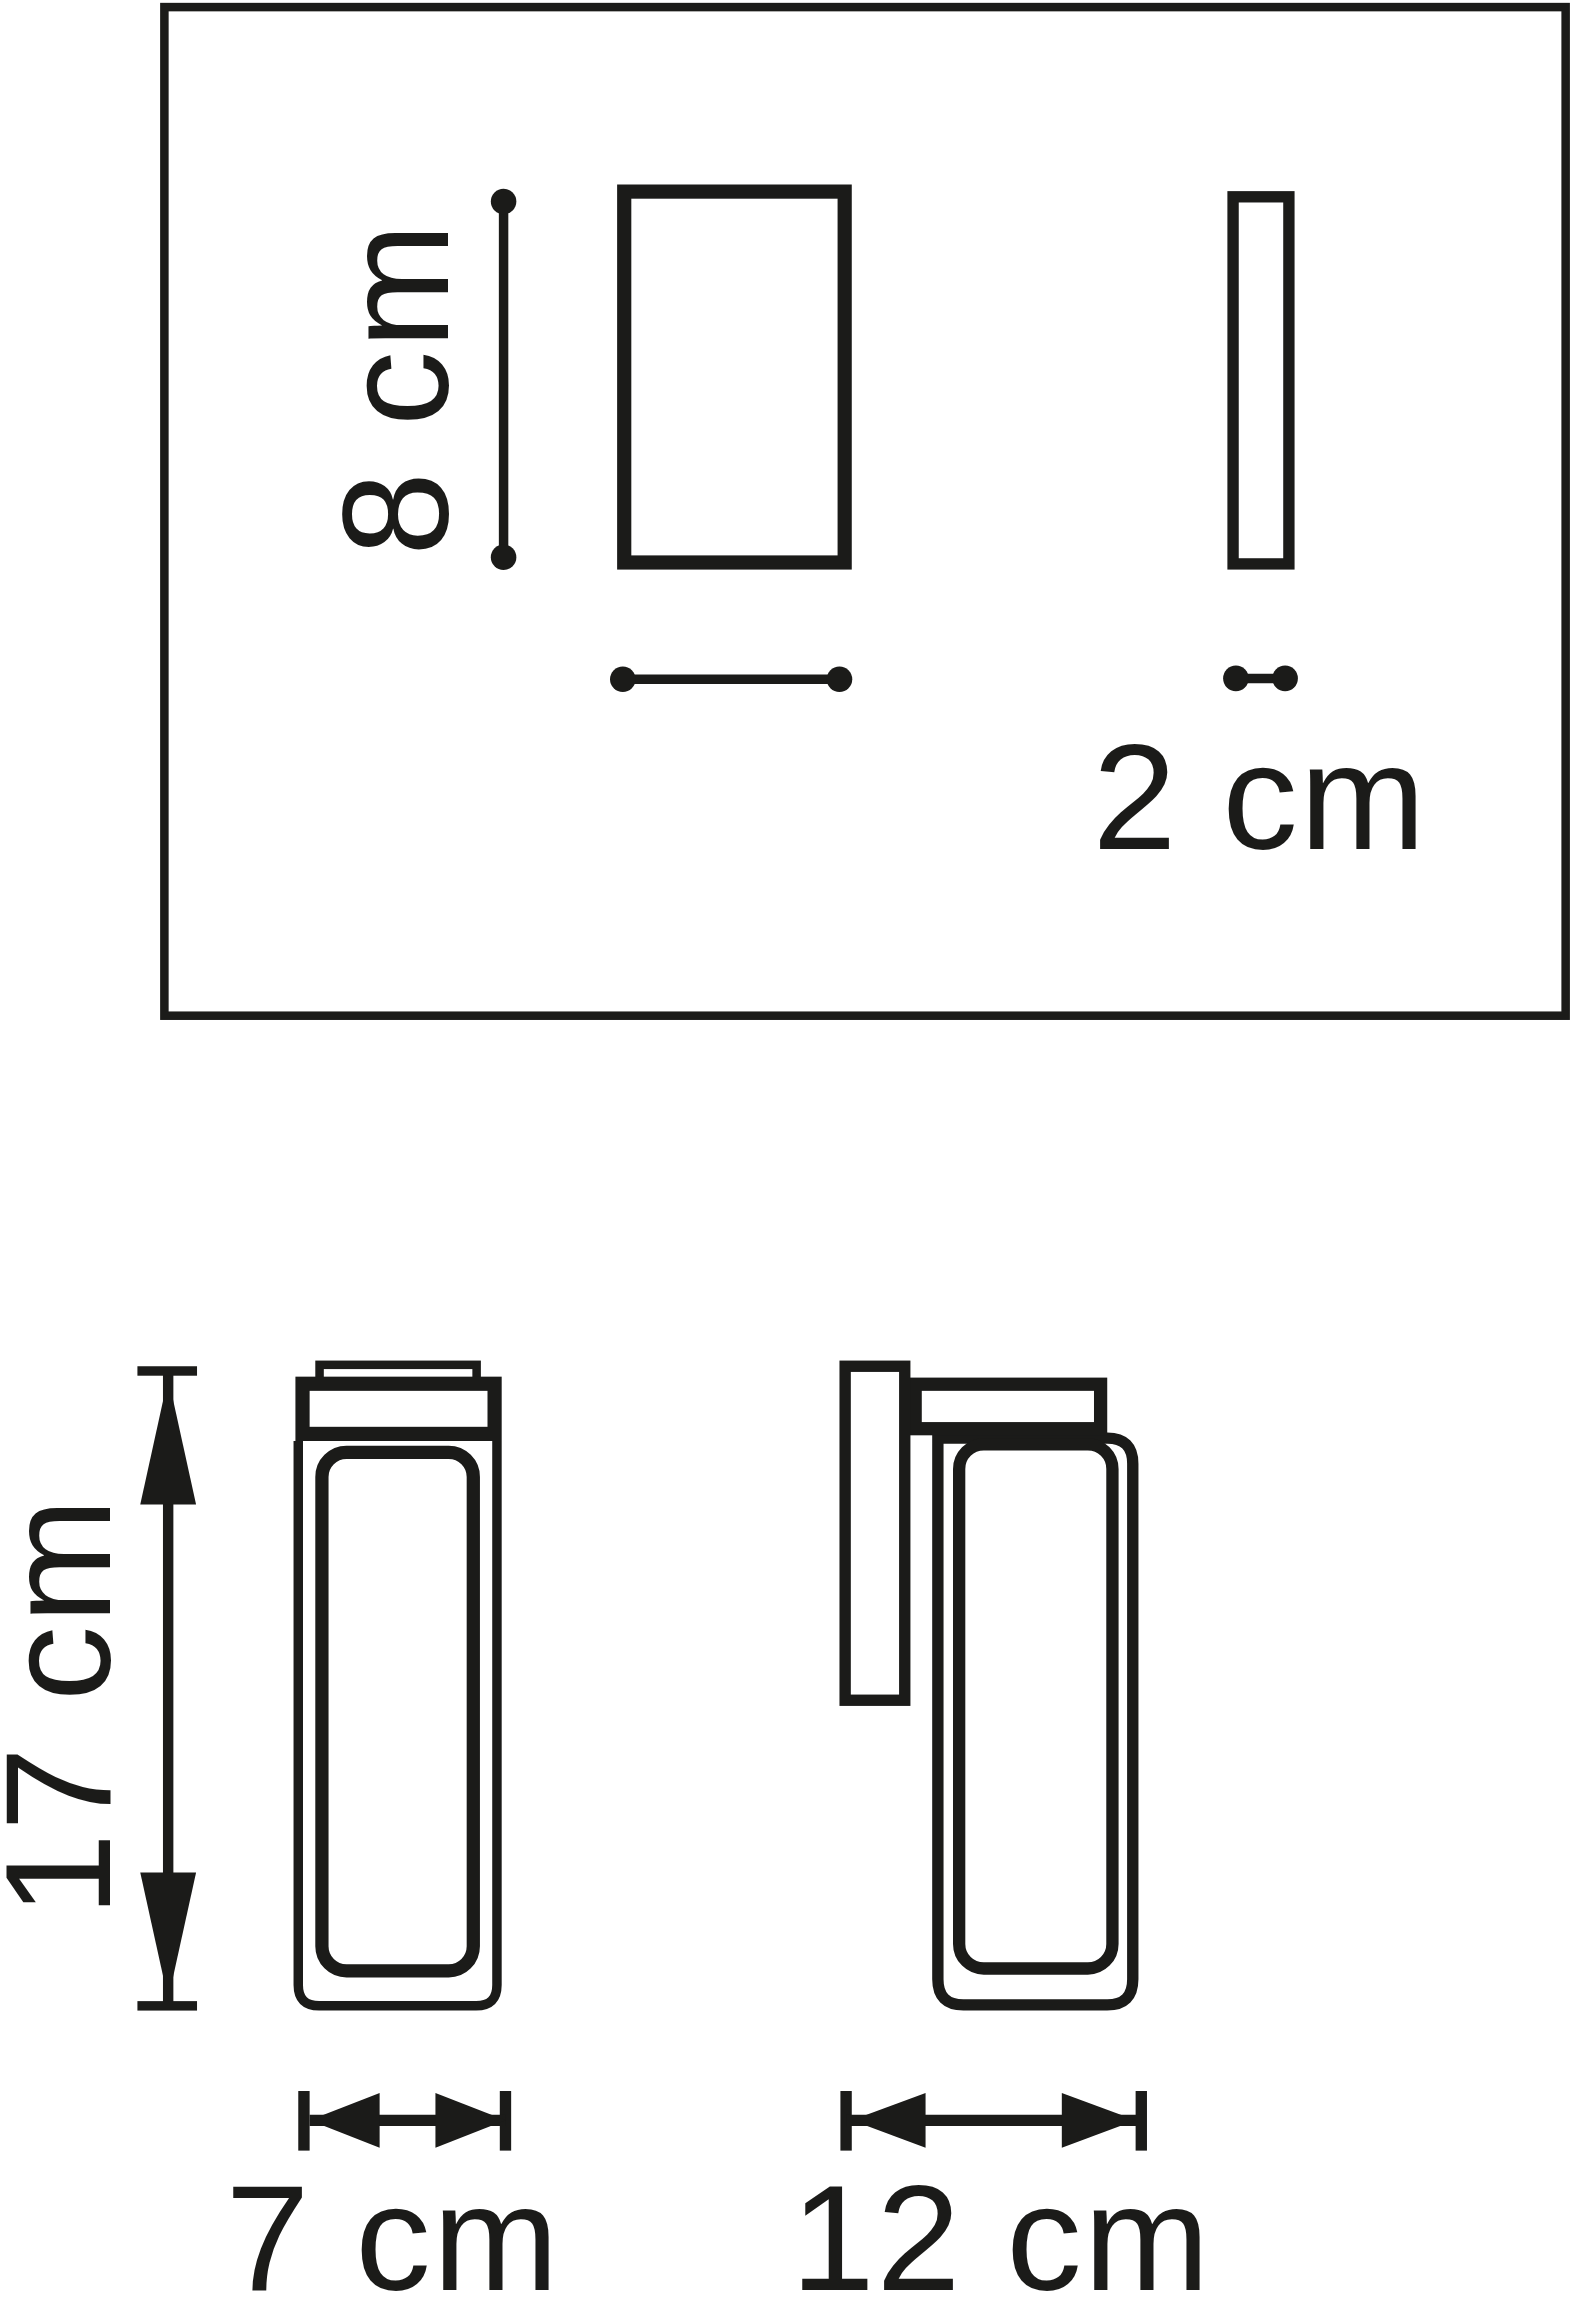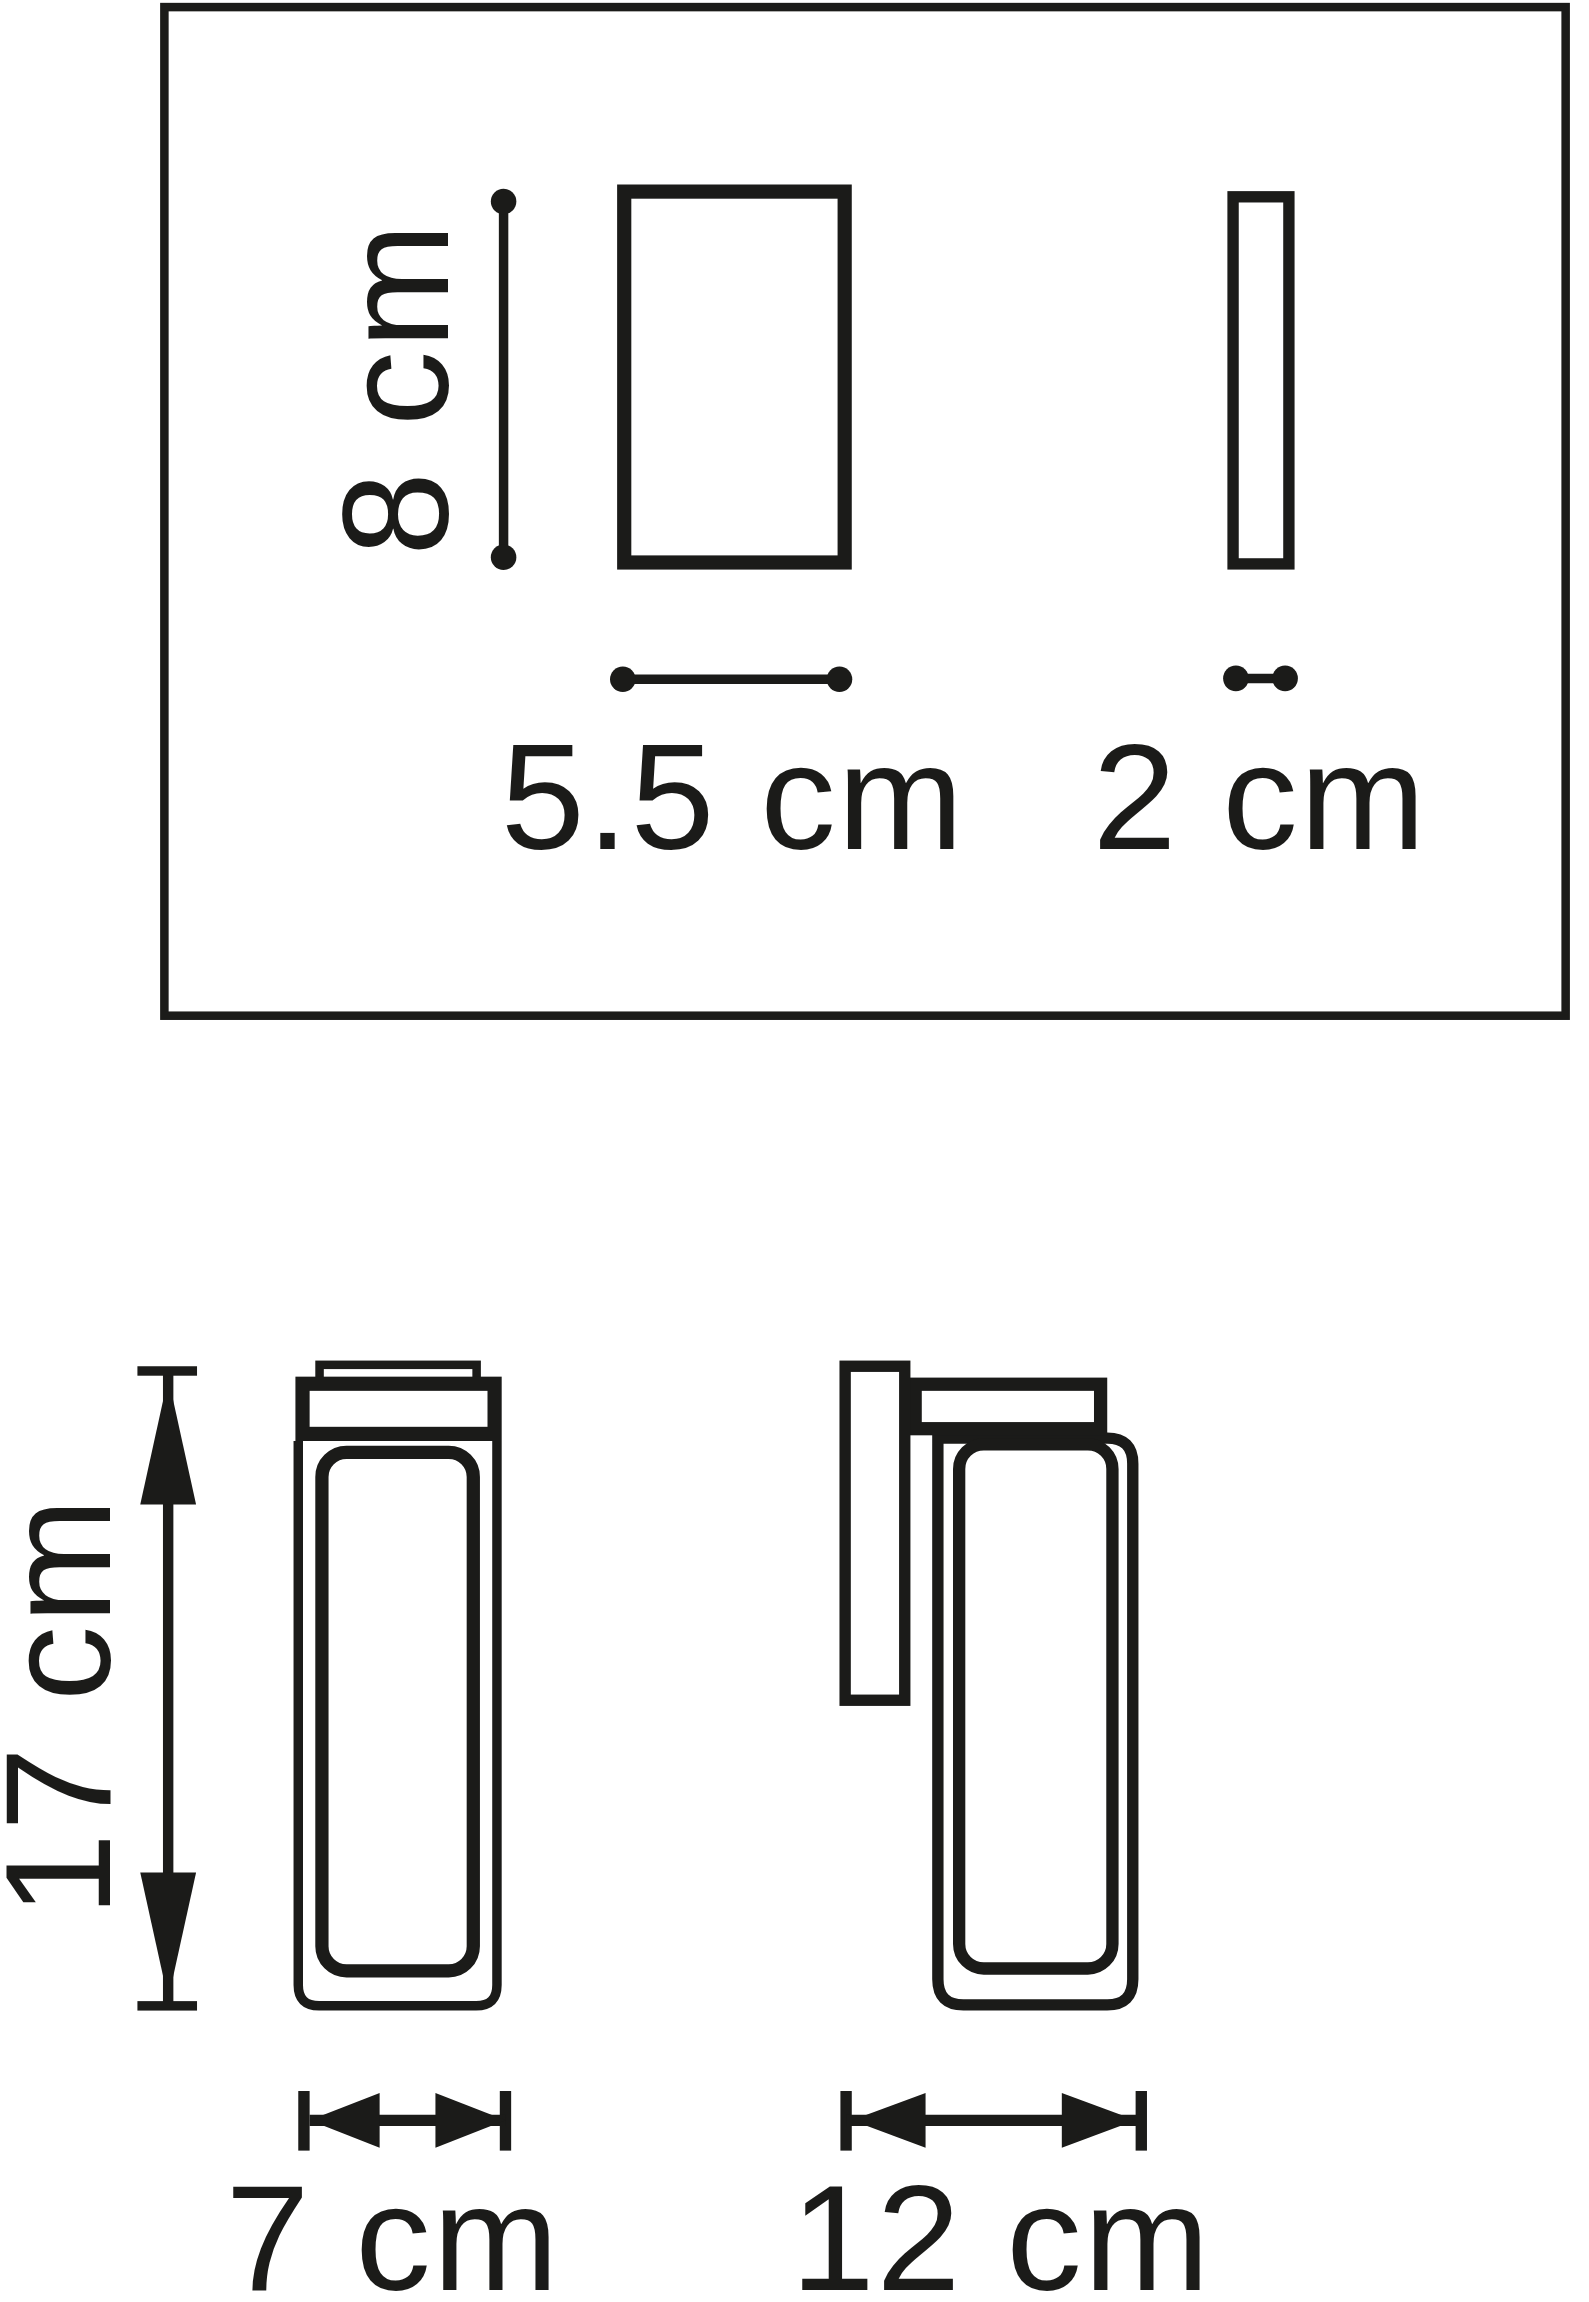--- a/index.html
+++ b/index.html
@@ -110,21 +110,20 @@
       <rect x="888" y="2210" width="12" height="63" fill="#1b1b19"></rect>
       <rect x="1200" y="2210" width="12" height="63" fill="#1b1b19"></rect>
       <line x1="894" y1="2241" x2="1206" y2="2241" stroke="#1b1b19" stroke-width="12"></line>
       <polygon points="900,2241 978,2212 978,2270" fill="#1b1b19"></polygon>
       <polygon points="1200,2241 1122,2212 1122,2270" fill="#1b1b19"></polygon>
     </g>
   </svg>
 
   <div class="dim-label rotated" style="left:64px; top:313px;">8 cm</div>
 
-  <div class="dim-label" style="left:402px; top:721px;">5.5 cm</div>
 
   <div class="dim-label" style="left:929px; top:721px;">2 cm</div>
 
   <div class="dim-label rotated" style="left:-274px; top:1631px;">17 cm</div>
 
   <div class="dim-label" style="left:62px; top:2162px;">7 cm</div>
 
   <div class="dim-label" style="left:670px; top:2162px;">12 cm</div>
 
 </div>

